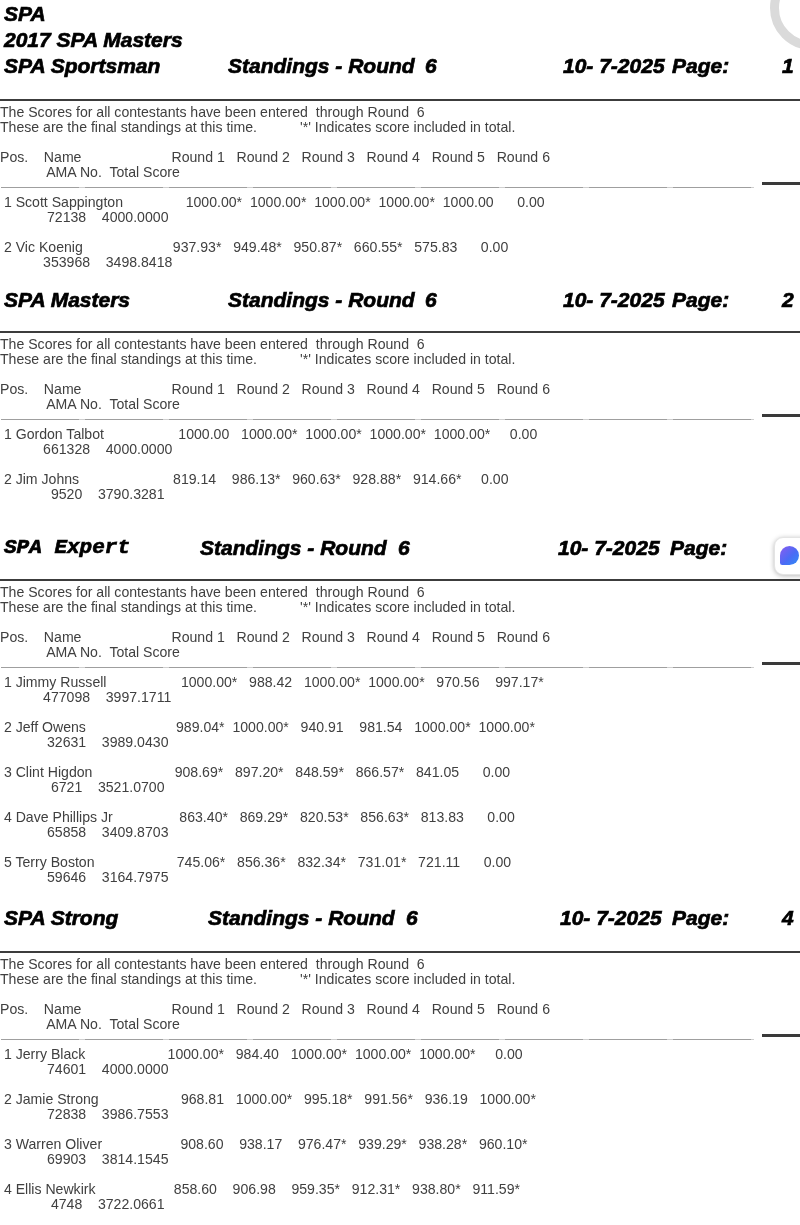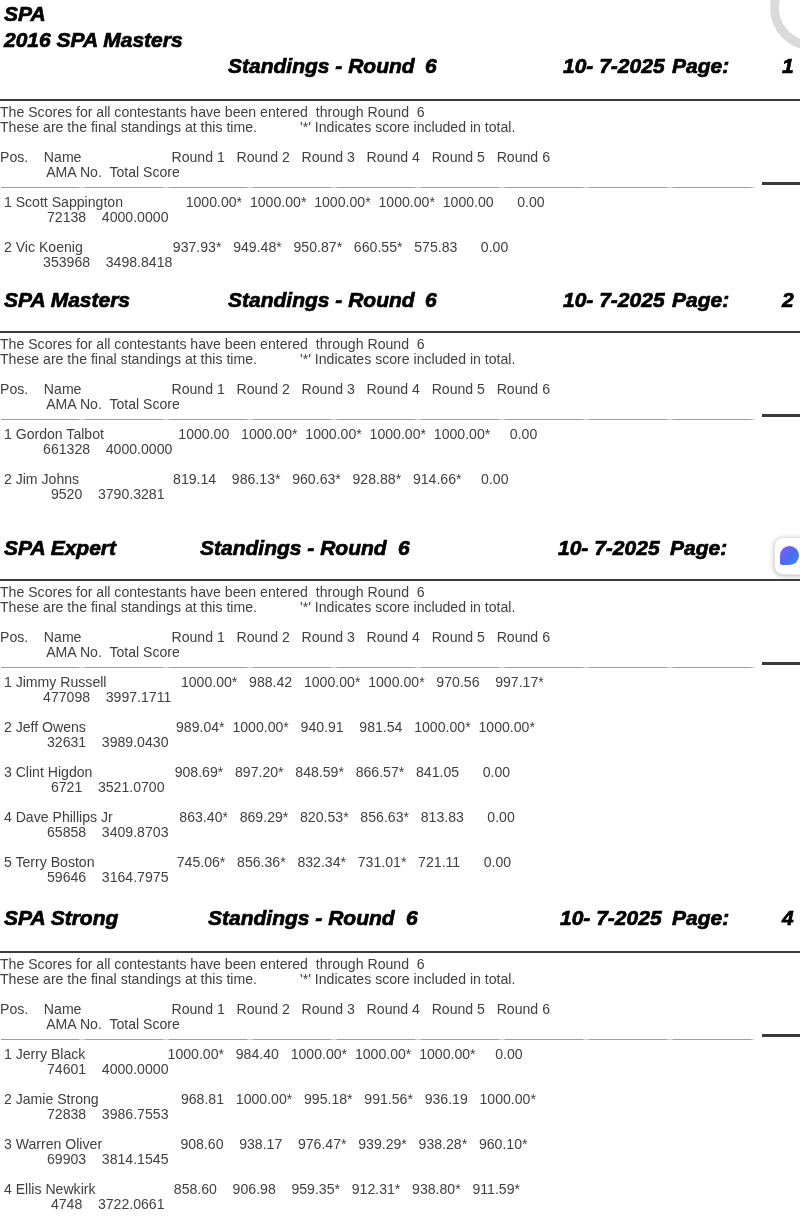--- a/index.html
+++ b/index.html
@@ -59,25 +59,26 @@
     background:linear-gradient(135deg,#8a5cf0 0%,#4b6bf5 55%,#2f8df6 100%);
   }
 </style>
 </head>
 <body>
 
 <div class="bline" style="top:1px">
   <span style="left:4px">SPA</span>
 </div>
 <div class="bline" style="top:27px">
-  <span style="left:4px">2016 SPA Masters</span>
+  <span style="left:4px">2017 SPA Masters</span>
 </div>
 
   <div>
     <div class="bline" style="top: 53px;">
+      <span class="cls" style="left: 4px;">SPA Sportsman</span>
       <span class="ttl" style="left: 228px;">Standings - Round</span>
       <span class="rnd" style="left: 425px;">6</span>
       <span class="dte" style="left: 563px;">10- 7-2025</span>
       <span class="plab" style="left: 672px;">Page:</span>
       <span class="pnum" style="left: 782px;">1</span>
     </div>
     <div class="toprule" style="top: 99px;"></div>
     <div class="mono" style="top: 100px;"><div class="mline">The Scores for all contestants have been entered  through Round  6</div><div class="mline">These are the final standings at this time.           '*' Indicates score included in total.</div><div class="mline"> </div><div class="mline">Pos.    Name                       Round 1   Round 2   Round 3   Round 4   Round 5   Round 6</div><div class="mline">            AMA No.  Total Score</div><div class="mline"> </div><div class="mline"> 1 Scott Sappington                1000.00*  1000.00*  1000.00*  1000.00*  1000.00      0.00</div><div class="mline">            72138    4000.0000</div><div class="mline"> </div><div class="mline"> 2 Vic Koenig                       937.93*   949.48*   950.87*   660.55*   575.83      0.00</div><div class="mline">           353968    3498.8418</div><div class="mline"> </div></div>
     <div class="rowrule" style="top: 187px;"></div>
     <div class="rowrule-right" style="top: 182px;"></div>
@@ -93,21 +94,21 @@
       <span class="pnum" style="left: 782px;">2</span>
     </div>
     <div class="toprule" style="top: 331px;"></div>
     <div class="mono" style="top: 332px;"><div class="mline">The Scores for all contestants have been entered  through Round  6</div><div class="mline">These are the final standings at this time.           '*' Indicates score included in total.</div><div class="mline"> </div><div class="mline">Pos.    Name                       Round 1   Round 2   Round 3   Round 4   Round 5   Round 6</div><div class="mline">            AMA No.  Total Score</div><div class="mline"> </div><div class="mline"> 1 Gordon Talbot                   1000.00   1000.00*  1000.00*  1000.00*  1000.00*     0.00</div><div class="mline">           661328    4000.0000</div><div class="mline"> </div><div class="mline"> 2 Jim Johns                        819.14    986.13*   960.63*   928.88*   914.66*     0.00</div><div class="mline">             9520    3790.3281</div><div class="mline"> </div></div>
     <div class="rowrule" style="top: 419px;"></div>
     <div class="rowrule-right" style="top: 414px;"></div>
   </div>
 
   <div>
     <div class="bline" style="top: 535px;">
-      <span class="cls" style="left: 4px;">SPA Expert</span>
+      <span class="cls" style="left: 4px; font-family: Liberation Mono, monospace;">SPA Expert</span>
       <span class="ttl" style="left: 200px;">Standings - Round</span>
       <span class="rnd" style="left: 398px;">6</span>
       <span class="dte" style="left: 558px;">10- 7-2025</span>
       <span class="plab" style="left: 670px;">Page:</span>
       <span class="pnum" style="left: 782px;">3</span>
     </div>
     <div class="toprule" style="top: 579px;"></div>
     <div class="mono" style="top: 580px;"><div class="mline">The Scores for all contestants have been entered  through Round  6</div><div class="mline">These are the final standings at this time.           '*' Indicates score included in total.</div><div class="mline"> </div><div class="mline">Pos.    Name                       Round 1   Round 2   Round 3   Round 4   Round 5   Round 6</div><div class="mline">            AMA No.  Total Score</div><div class="mline"> </div><div class="mline"> 1 Jimmy Russell                   1000.00*   988.42   1000.00*  1000.00*   970.56    997.17*</div><div class="mline">           477098    3997.1711</div><div class="mline"> </div><div class="mline"> 2 Jeff Owens                       989.04*  1000.00*   940.91    981.54   1000.00*  1000.00*</div><div class="mline">            32631    3989.0430</div><div class="mline"> </div><div class="mline"> 3 Clint Higdon                     908.69*   897.20*   848.59*   866.57*   841.05      0.00</div><div class="mline">             6721    3521.0700</div><div class="mline"> </div><div class="mline"> 4 Dave Phillips Jr                 863.40*   869.29*   820.53*   856.63*   813.83      0.00</div><div class="mline">            65858    3409.8703</div><div class="mline"> </div><div class="mline"> 5 Terry Boston                     745.06*   856.36*   832.34*   731.01*   721.11      0.00</div><div class="mline">            59646    3164.7975</div><div class="mline"> </div></div>
     <div class="rowrule" style="top: 667px;"></div>
     <div class="rowrule-right" style="top: 662px;"></div>

